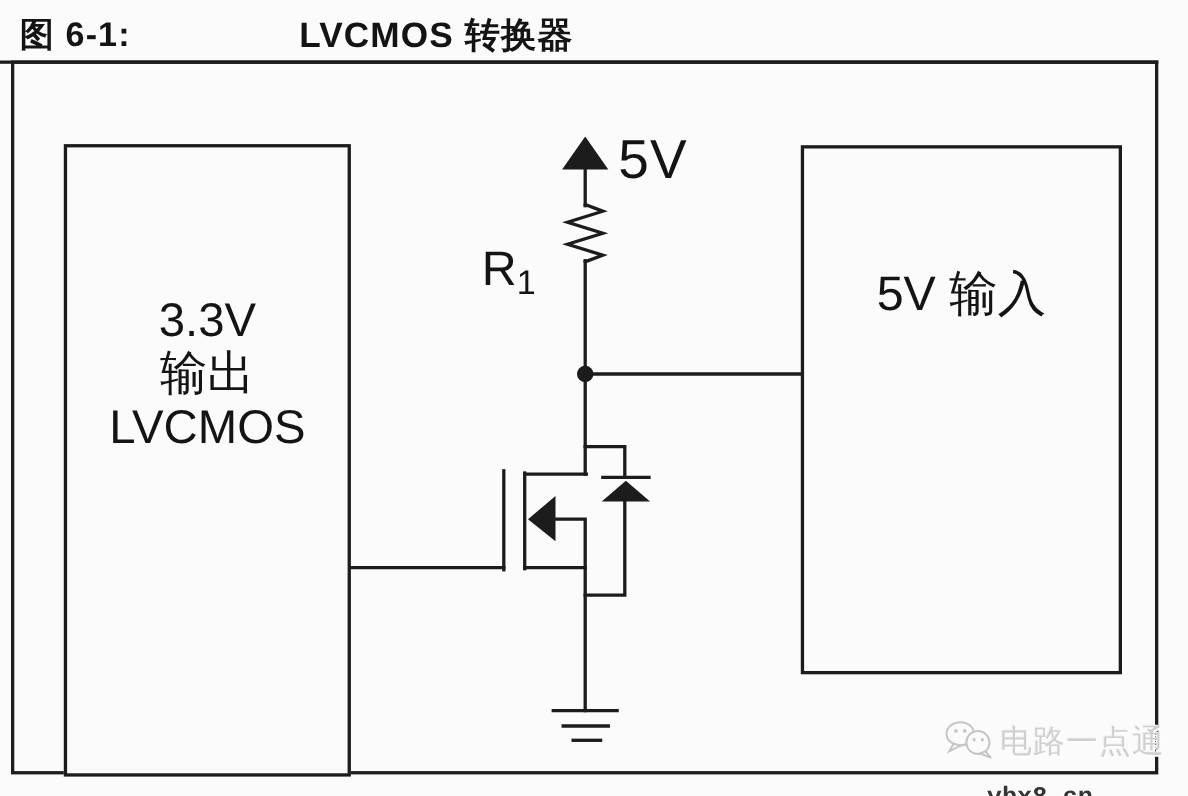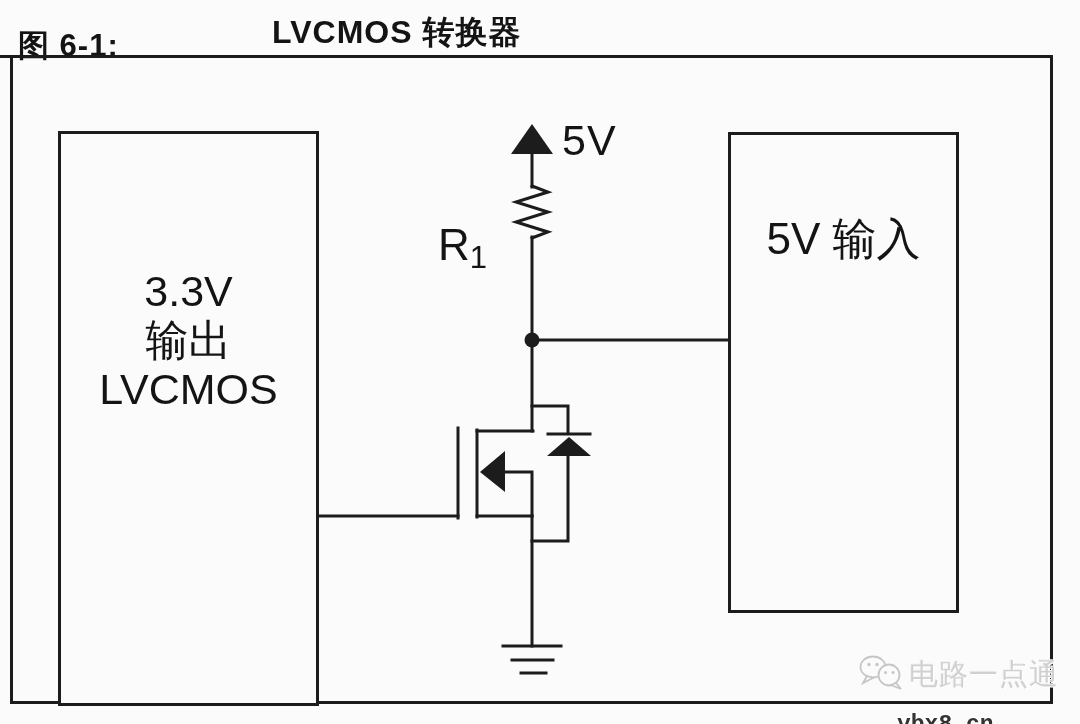--- a/index.html
+++ b/index.html
@@ -12,21 +12,20 @@
     color: #141414;
     overflow: hidden;
   }
   .abs { position: absolute; }
 
   
   .figure-label {
     left: 18px; top: 11px;
     font-size: 31px; font-weight: bold; letter-spacing: 1px;
     white-space: nowrap;
-    margin-top: 14px;
   }
   .figure-title {
     left: 272px; top: 11px;
     font-size: 32px; font-weight: bold; letter-spacing: 1px;
     white-space: nowrap;
   }
 
   
   .title-rule {
     left: 0; top: 55px; width: 1053px; height: 3px;
@@ -48,30 +47,30 @@
     flex-direction: column;
     align-items: center;
     text-align: center;
   }
   .left-block {
     left: 58px; top: 131px; width: 261px; height: 575px;
     padding-top: 133px;
     font-size: 43px; line-height: 49px;
   }
   .right-block {
-    left: 728px; top: 132px; width: 231px; height: 481px;
-    padding-top: 79px;
+    left: 728px; top: 132px; width: 292px; height: 481px;
+    padding-top: 108px;
     font-size: 44px; line-height: 50px;
     white-space: nowrap;
   }
 
   
   .label-5v {
     left: 562px; top: 116px;
-    font-size: 43px; letter-spacing: 1px;
+    font-size: 50px; letter-spacing: 1px;
   }
   .label-r1 {
     left: 438px; top: 180px;
     font-size: 44px;
     margin-top: 40px;
   }
   .label-r1 sub {
     font-size: 31px;
     vertical-align: -8px;
   }

